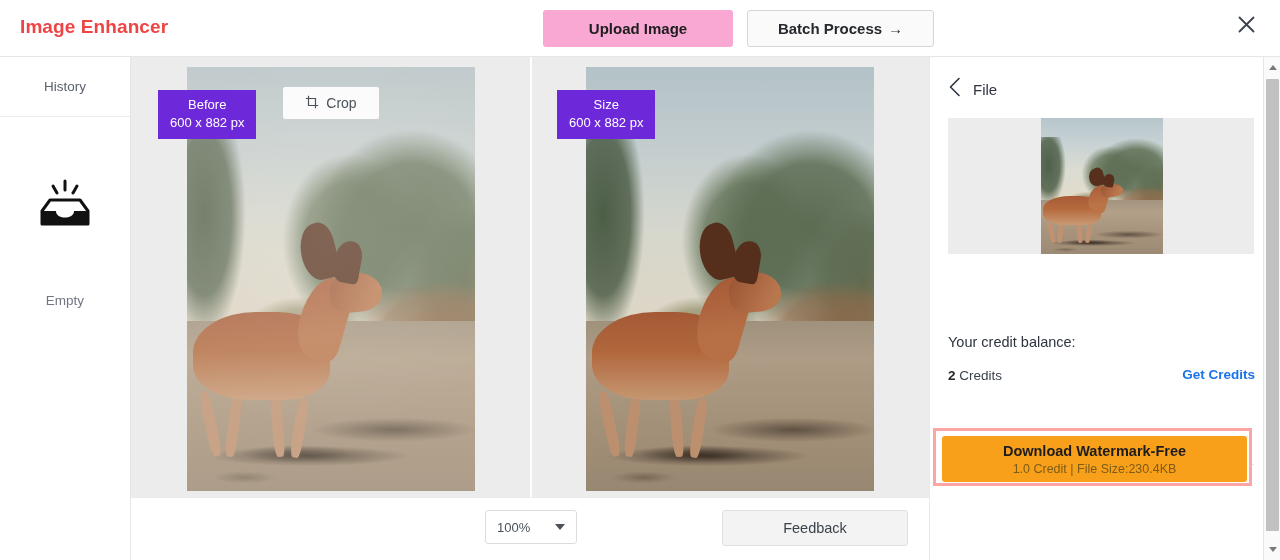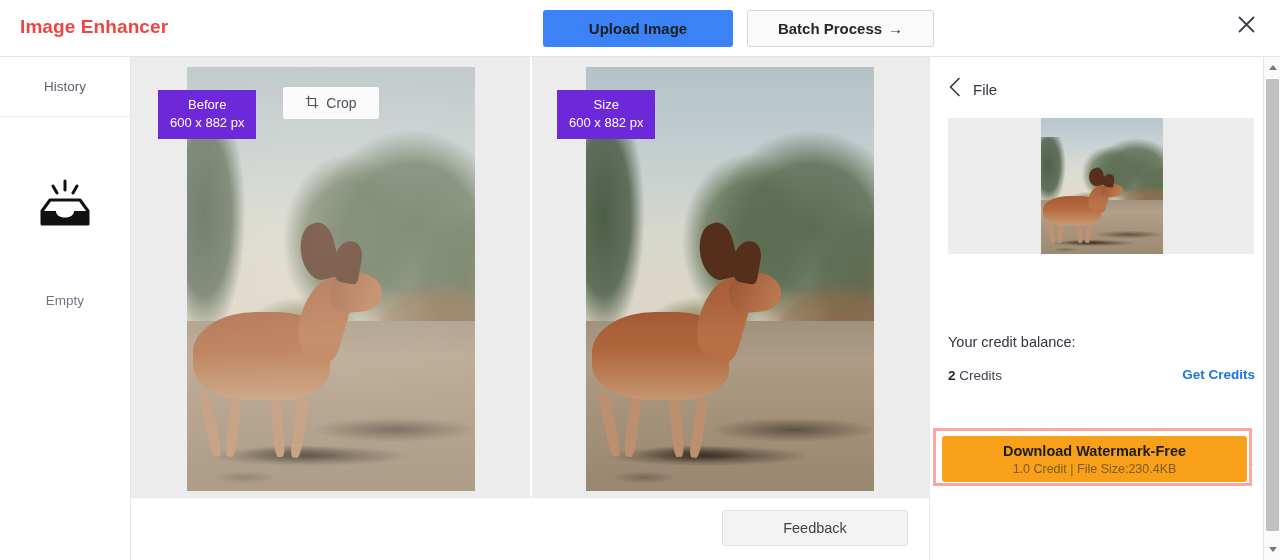--- a/index.html
+++ b/index.html
@@ -21,21 +21,21 @@
     background: #ffffff;
     border-bottom: 1px solid #e6e6e6;
   }
   .app-title {
     position: absolute; left: 20px; top: 16px;
     font-size: 19px; font-weight: bold; letter-spacing: .1px;
     color: #ef4444;
   }
   .hdr-actions { position: absolute; left: 543px; top: 10px; display: flex; gap: 14px; align-items: center; }
   .btn-upload {
-    width: 190px; height: 37px; background: #3b82f6; border: none; border-radius: 3px;
+    width: 190px; height: 37px; background: #f9a8d4; border: none; border-radius: 3px;
     font-family: "Liberation Sans", sans-serif;
     font-size: 15px; font-weight: bold; color: #1d1d1d; cursor: pointer;
     display: flex; align-items: center; justify-content: center;
   }
   .btn-batch {
     min-width: 187px; height: 37px; background: #fafafa; border: 1px solid #d6d6d6; border-radius: 3px;
     font-family: "Liberation Sans", sans-serif;
     font-size: 15px; font-weight: bold; color: #25282d; cursor: pointer;
     display: flex; align-items: center; justify-content: center; gap: 6px; padding: 0 16px;
   }
@@ -354,20 +354,24 @@
           <div class="head"></div>
           <div class="antlerL"></div>
           <div class="antlerR"></div>
         </div>
         <div class="pop"></div>
       </div>
     </div>
   </div>
 
   <div class="bottombar">
+    <div class="zoom-select">
+      <span>100%</span>
+      <span class="caret"></span>
+    </div>
     <button class="feedback-btn">Feedback</button>
   </div>
 
   <div class="rightpanel">
 
     <div class="back-row">
       <span>
         <svg width="13" height="20" viewBox="0 0 13 20" aria-hidden="true">
           <path d="M11 1.5 L2.5 10 L11 18.5" fill="none" stroke="#2e3540" stroke-width="1.6" stroke-linecap="round" stroke-linejoin="round"></path>
         </svg>

